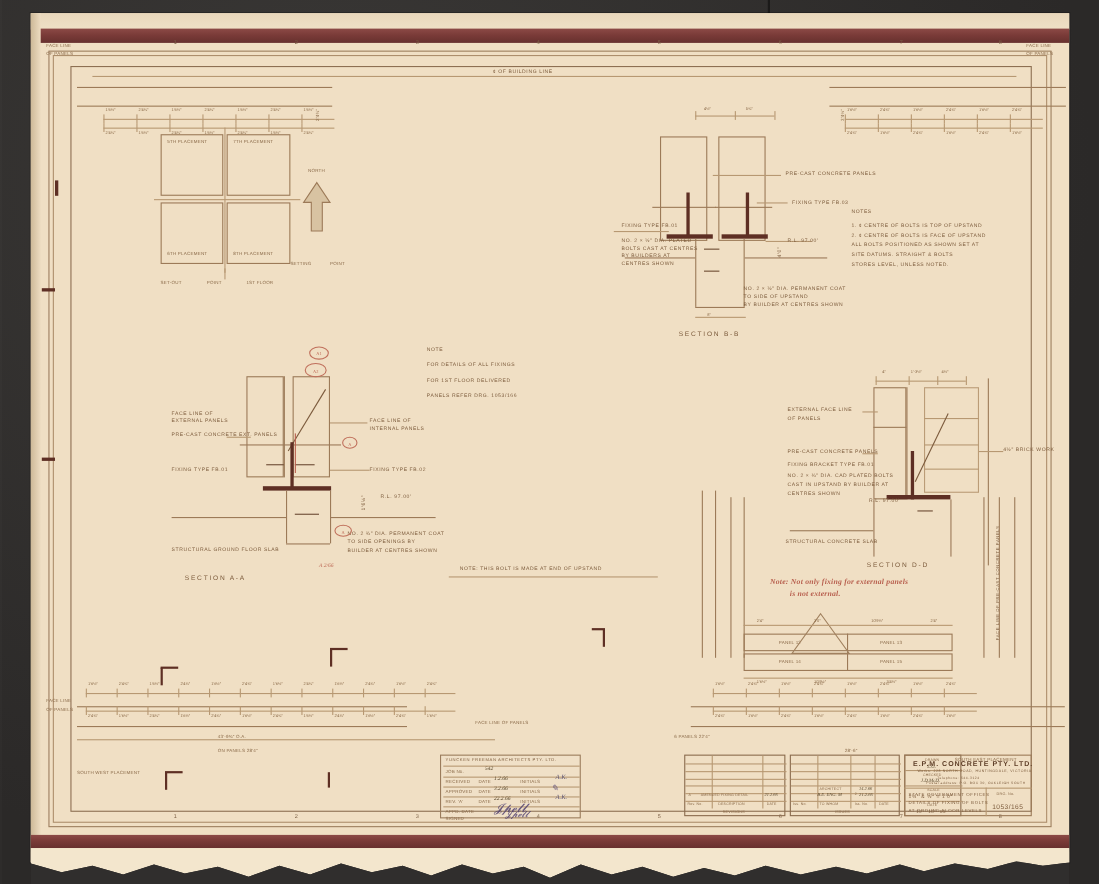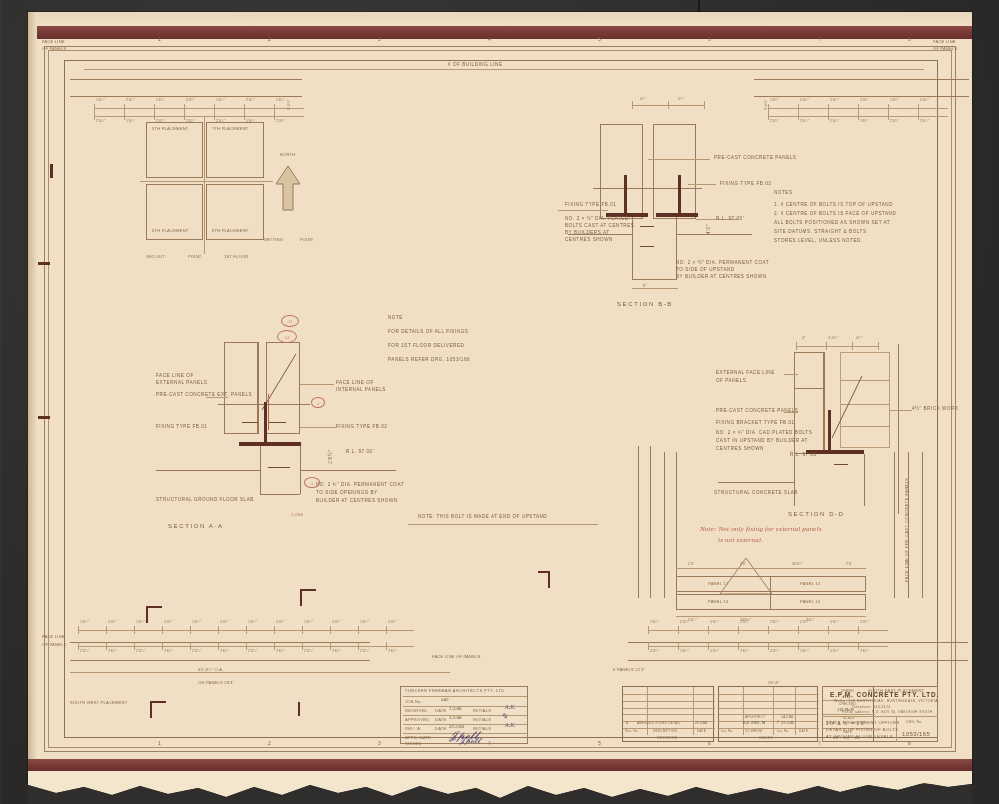--- a/index.html
+++ b/index.html
@@ -105,20 +105,21 @@
     white-space:nowrap;
     line-height:1.45;
   }
   .txt.big { font-size:6px; letter-spacing:1.6px; }
   .txt.dim { font-size:4.1px; letter-spacing:.2px; color:#8a6a49; }
   .txt.red {
     color:#b8604f;
     font-family:"Liberation Serif", serif;
     font-style:italic;
     letter-spacing:.2px;
+    font-weight:bold;
   }
   .txt.rot90 { transform-origin:0 0; transform:rotate(-90deg); }
 
   
   .north-arrow{ position:absolute; }
 
   
   .tb { position:absolute; border:1px solid #8a6b4e; }
 
   

